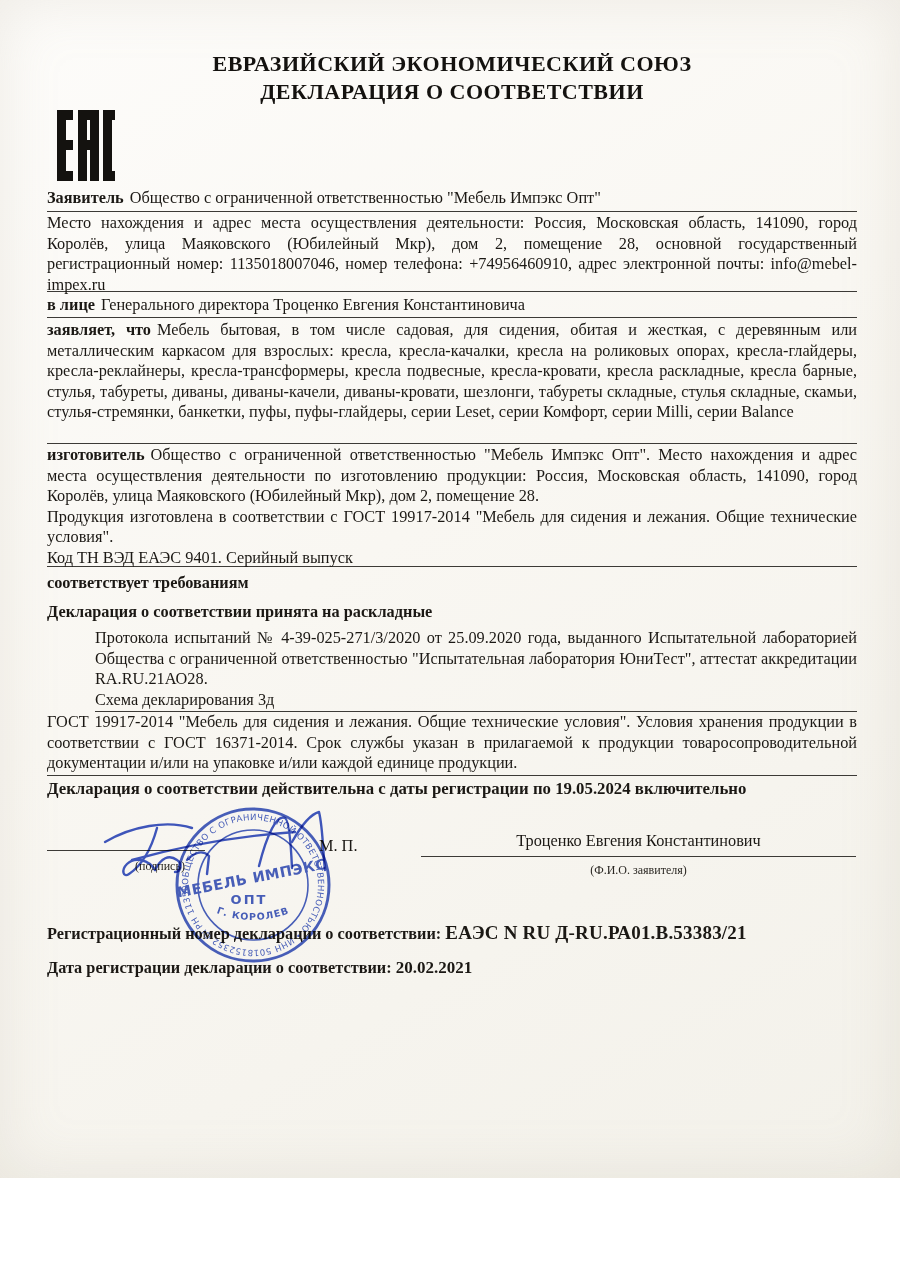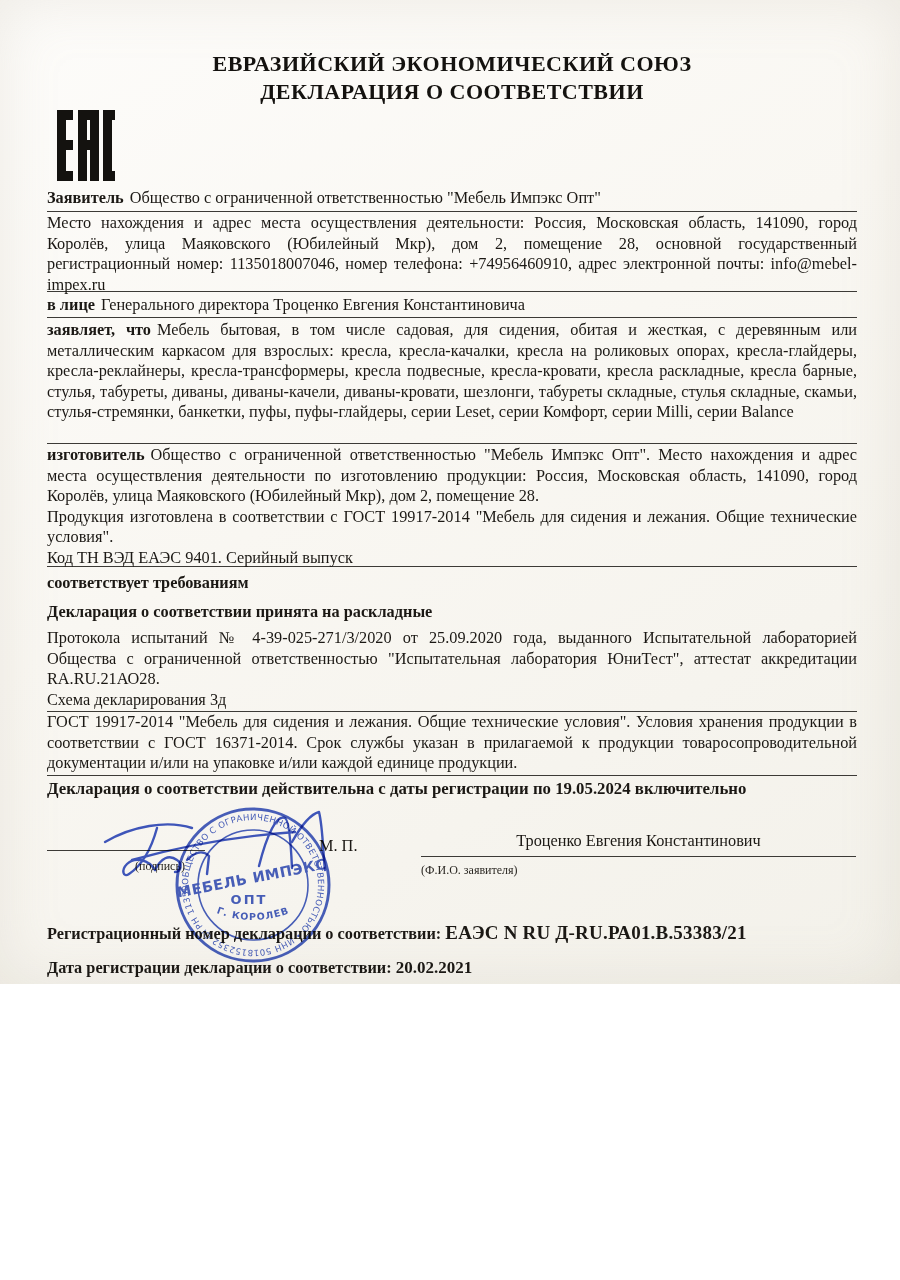--- a/index.html
+++ b/index.html
@@ -1,17 +1,17 @@
 <!DOCTYPE html>
 <html><head>
 <meta charset="utf-8">
 <style>
   html,body{margin:0;padding:0;}
   .page{
-    position:relative;width:900px;height:984px;overflow:hidden;
+    position:relative;width:900px;height:1178px;overflow:hidden;
     background:linear-gradient(150deg,#fdfcfa 0%,#f9f7f2 45%,#f3f1ea 100%);
     box-shadow:inset 0 0 60px rgba(170,160,140,.18);
     font-family:"Liberation Serif","DejaVu Serif",serif;
     font-size:16.3px;line-height:20.5px;color:#1b1814;
   }
   .content{position:absolute;left:47px;top:0;width:810px;}
   .sec{box-sizing:border-box;}
   .rule{border-bottom:1.5px solid #3c3a36;}
   .jst{text-align:justify;}
   .lead{font-weight:bold;margin-right:6px;}
@@ -21,31 +21,31 @@
   .logoRow{height:75px;}
   .eac{margin-left:10px;display:block;}
   .s1{height:27px;padding-top:3px;}
   .s2{height:80px;padding-top:1px;}
   .s3{height:26px;padding-top:3px;}
   .s4{height:126px;padding-top:2px;}
   .s5{height:123px;padding-top:1px;}
   .s6{height:30px;padding-top:6px;}
   .s7{height:40px;}
   .s8{height:28px;padding-top:5px;}
-  .s9{height:87px;padding-top:3px;}
+  .s9{height:87px;padding-top:3px;margin-left:48px;}
   .s10{height:28px;padding-top:5px;}
   .s11{height:64px;}
   .s12{height:28px;padding-top:3px;font-size:16.8px;}
   .sigArea{height:118px;position:relative;}
   .sigLine{position:absolute;left:0;top:46px;width:158px;border-top:1.3px solid #3c3a36;}
   .sigCaption{position:absolute;left:58px;top:52px;width:110px;text-align:center;font-size:12px;color:#2a2username;color:#2a2722;}
   .sealMark{position:absolute;left:272px;top:32px;font-size:16.3px;}
   .fioName{position:absolute;left:374px;top:27px;width:435px;text-align:center;}
   .fioLine{position:absolute;left:374px;top:52px;width:435px;border-top:1.3px solid #3c3a36;}
-  .fioCaption{position:absolute;left:374px;top:56px;width:435px;font-size:12px;color:#2a2722;}
+  .fioCaption{position:absolute;left:374px;top:56px;width:435px;text-align:center;font-size:12px;color:#2a2722;}
   .stamp{position:absolute;left:121px;top:-4px;z-index:3;mix-blend-mode:multiply;opacity:.9;}
   .signatureInk{position:absolute;left:-10px;top:0;z-index:4;mix-blend-mode:multiply;opacity:.92;}
   .s14{height:30px;padding-top:1px;font-weight:bold;}
   .s14 .val{font-size:19px;letter-spacing:.2px;}
   .s15{height:30px;padding-top:6px;font-weight:bold;}
   .s15 .val{font-size:17px;}
   .stamp text{font-family:"DejaVu Sans","Liberation Sans",sans-serif;}
 </style>
 </head>
 <body>

